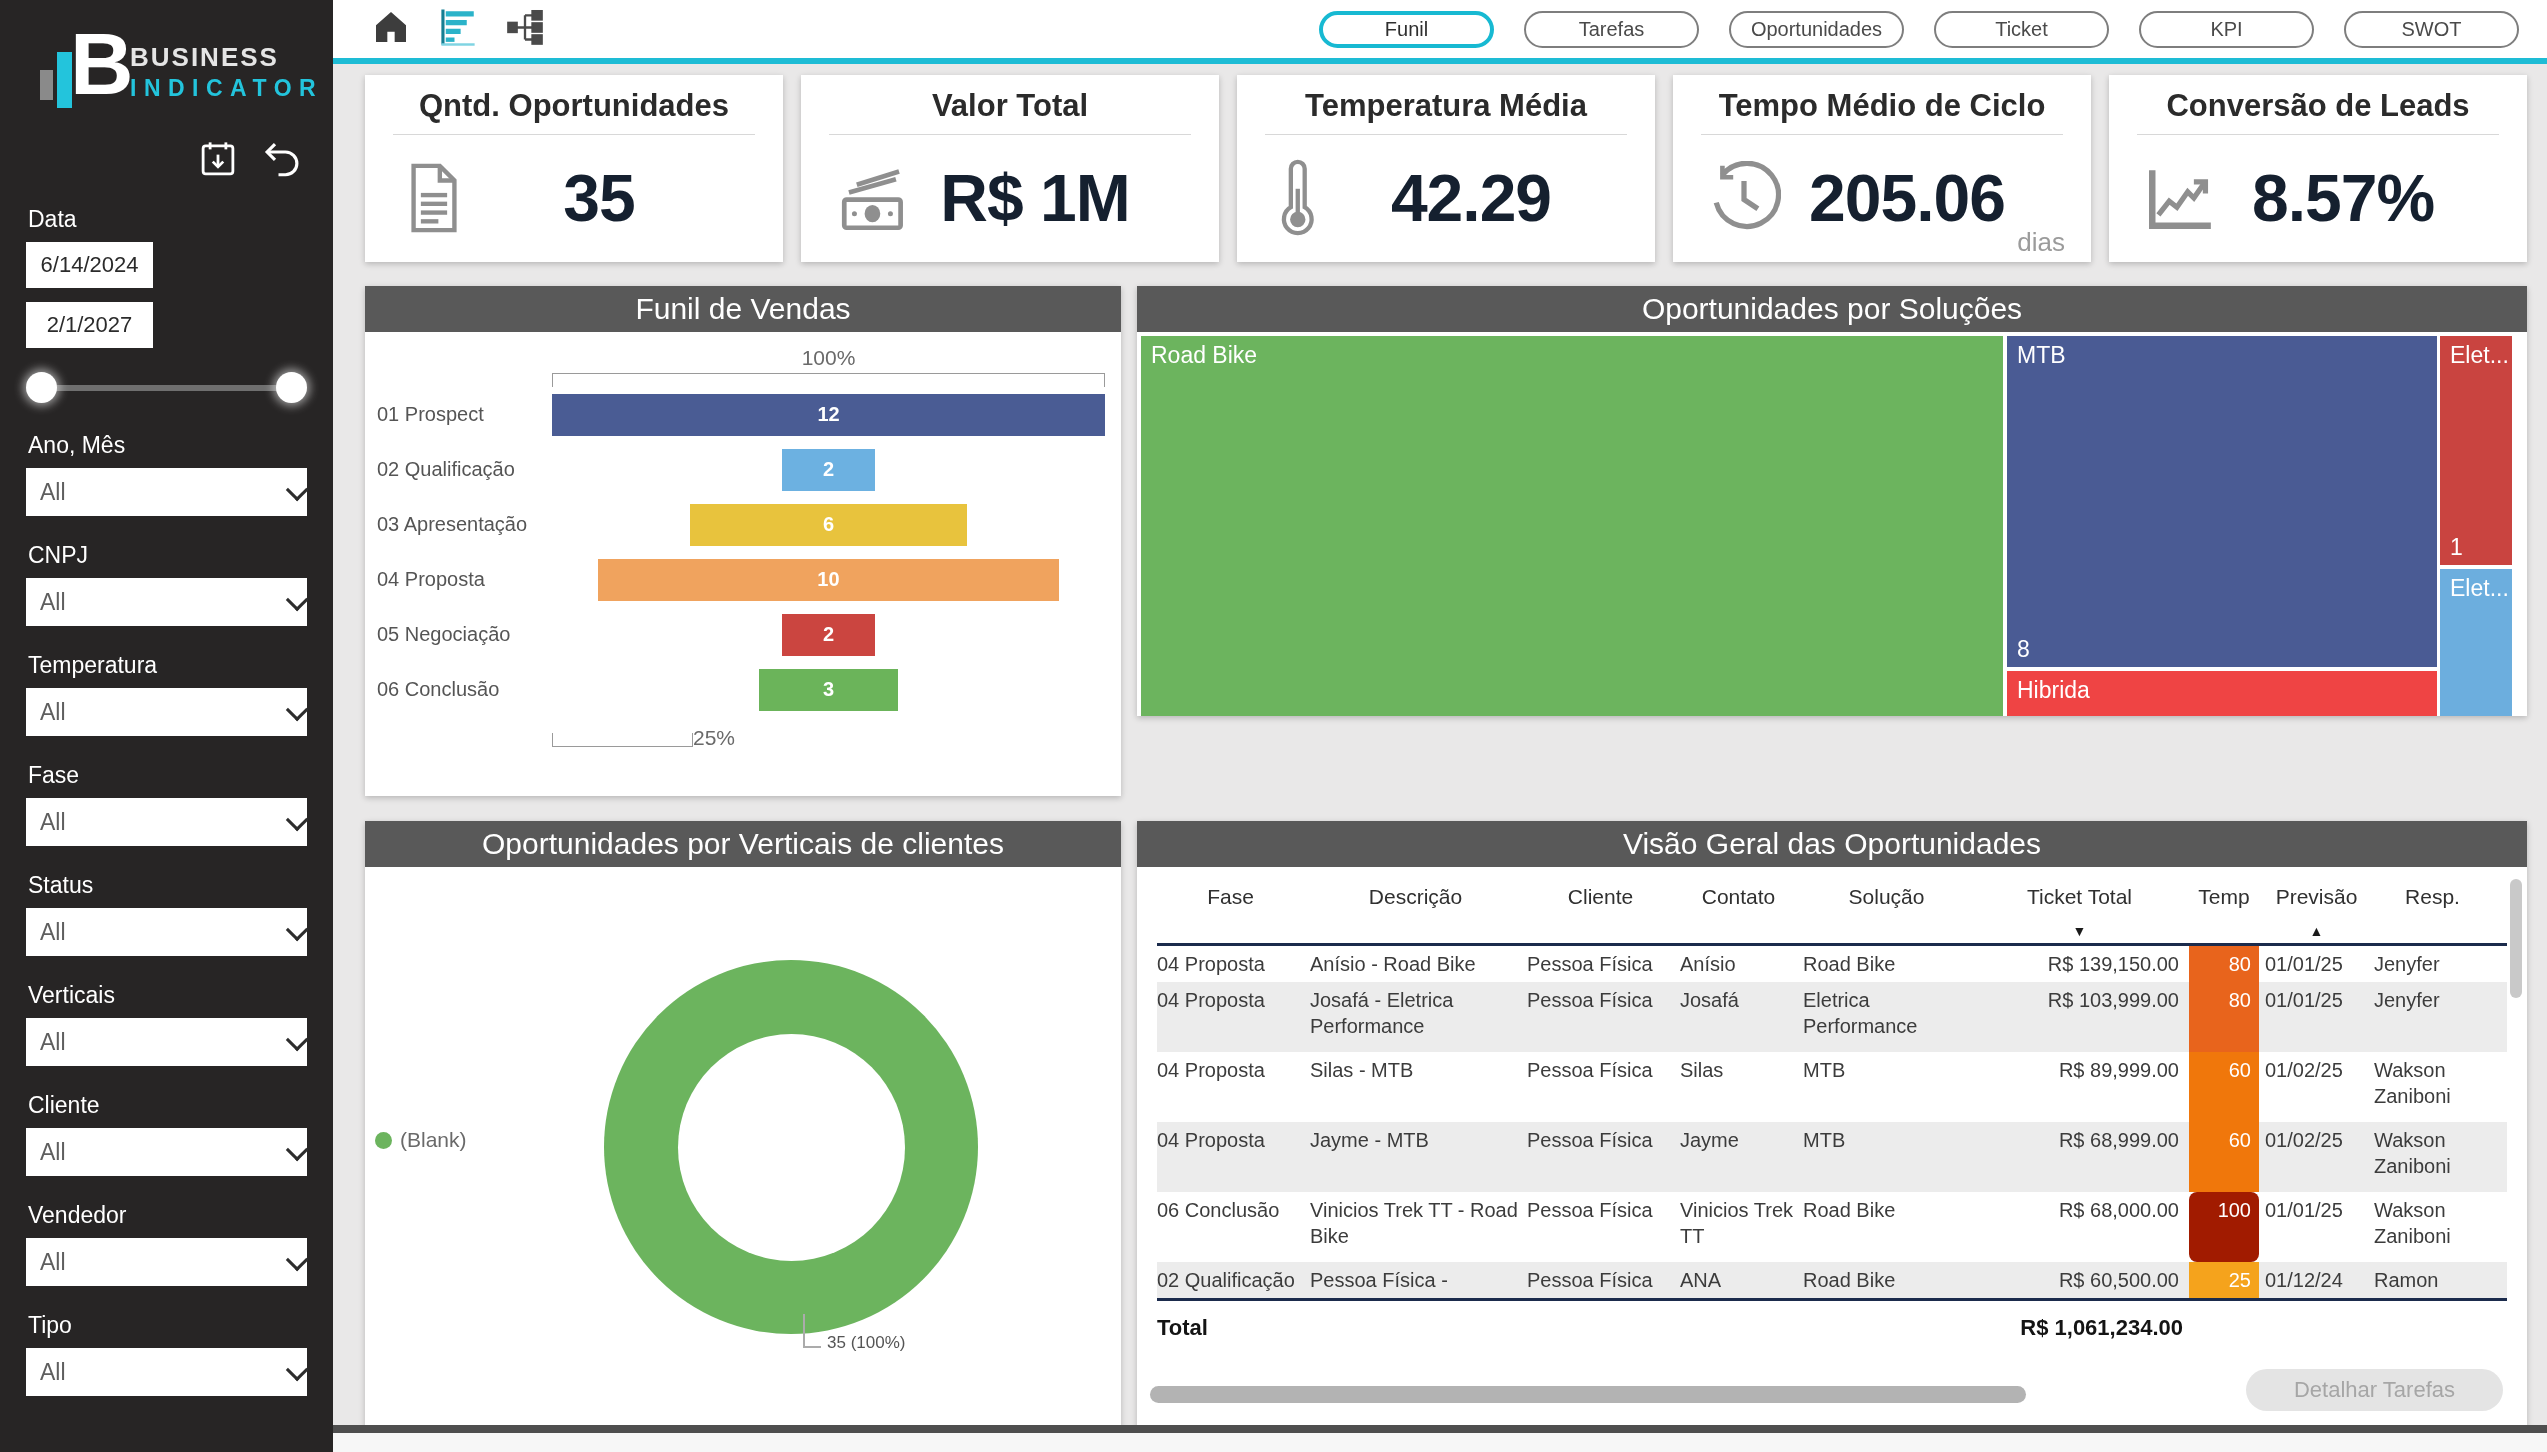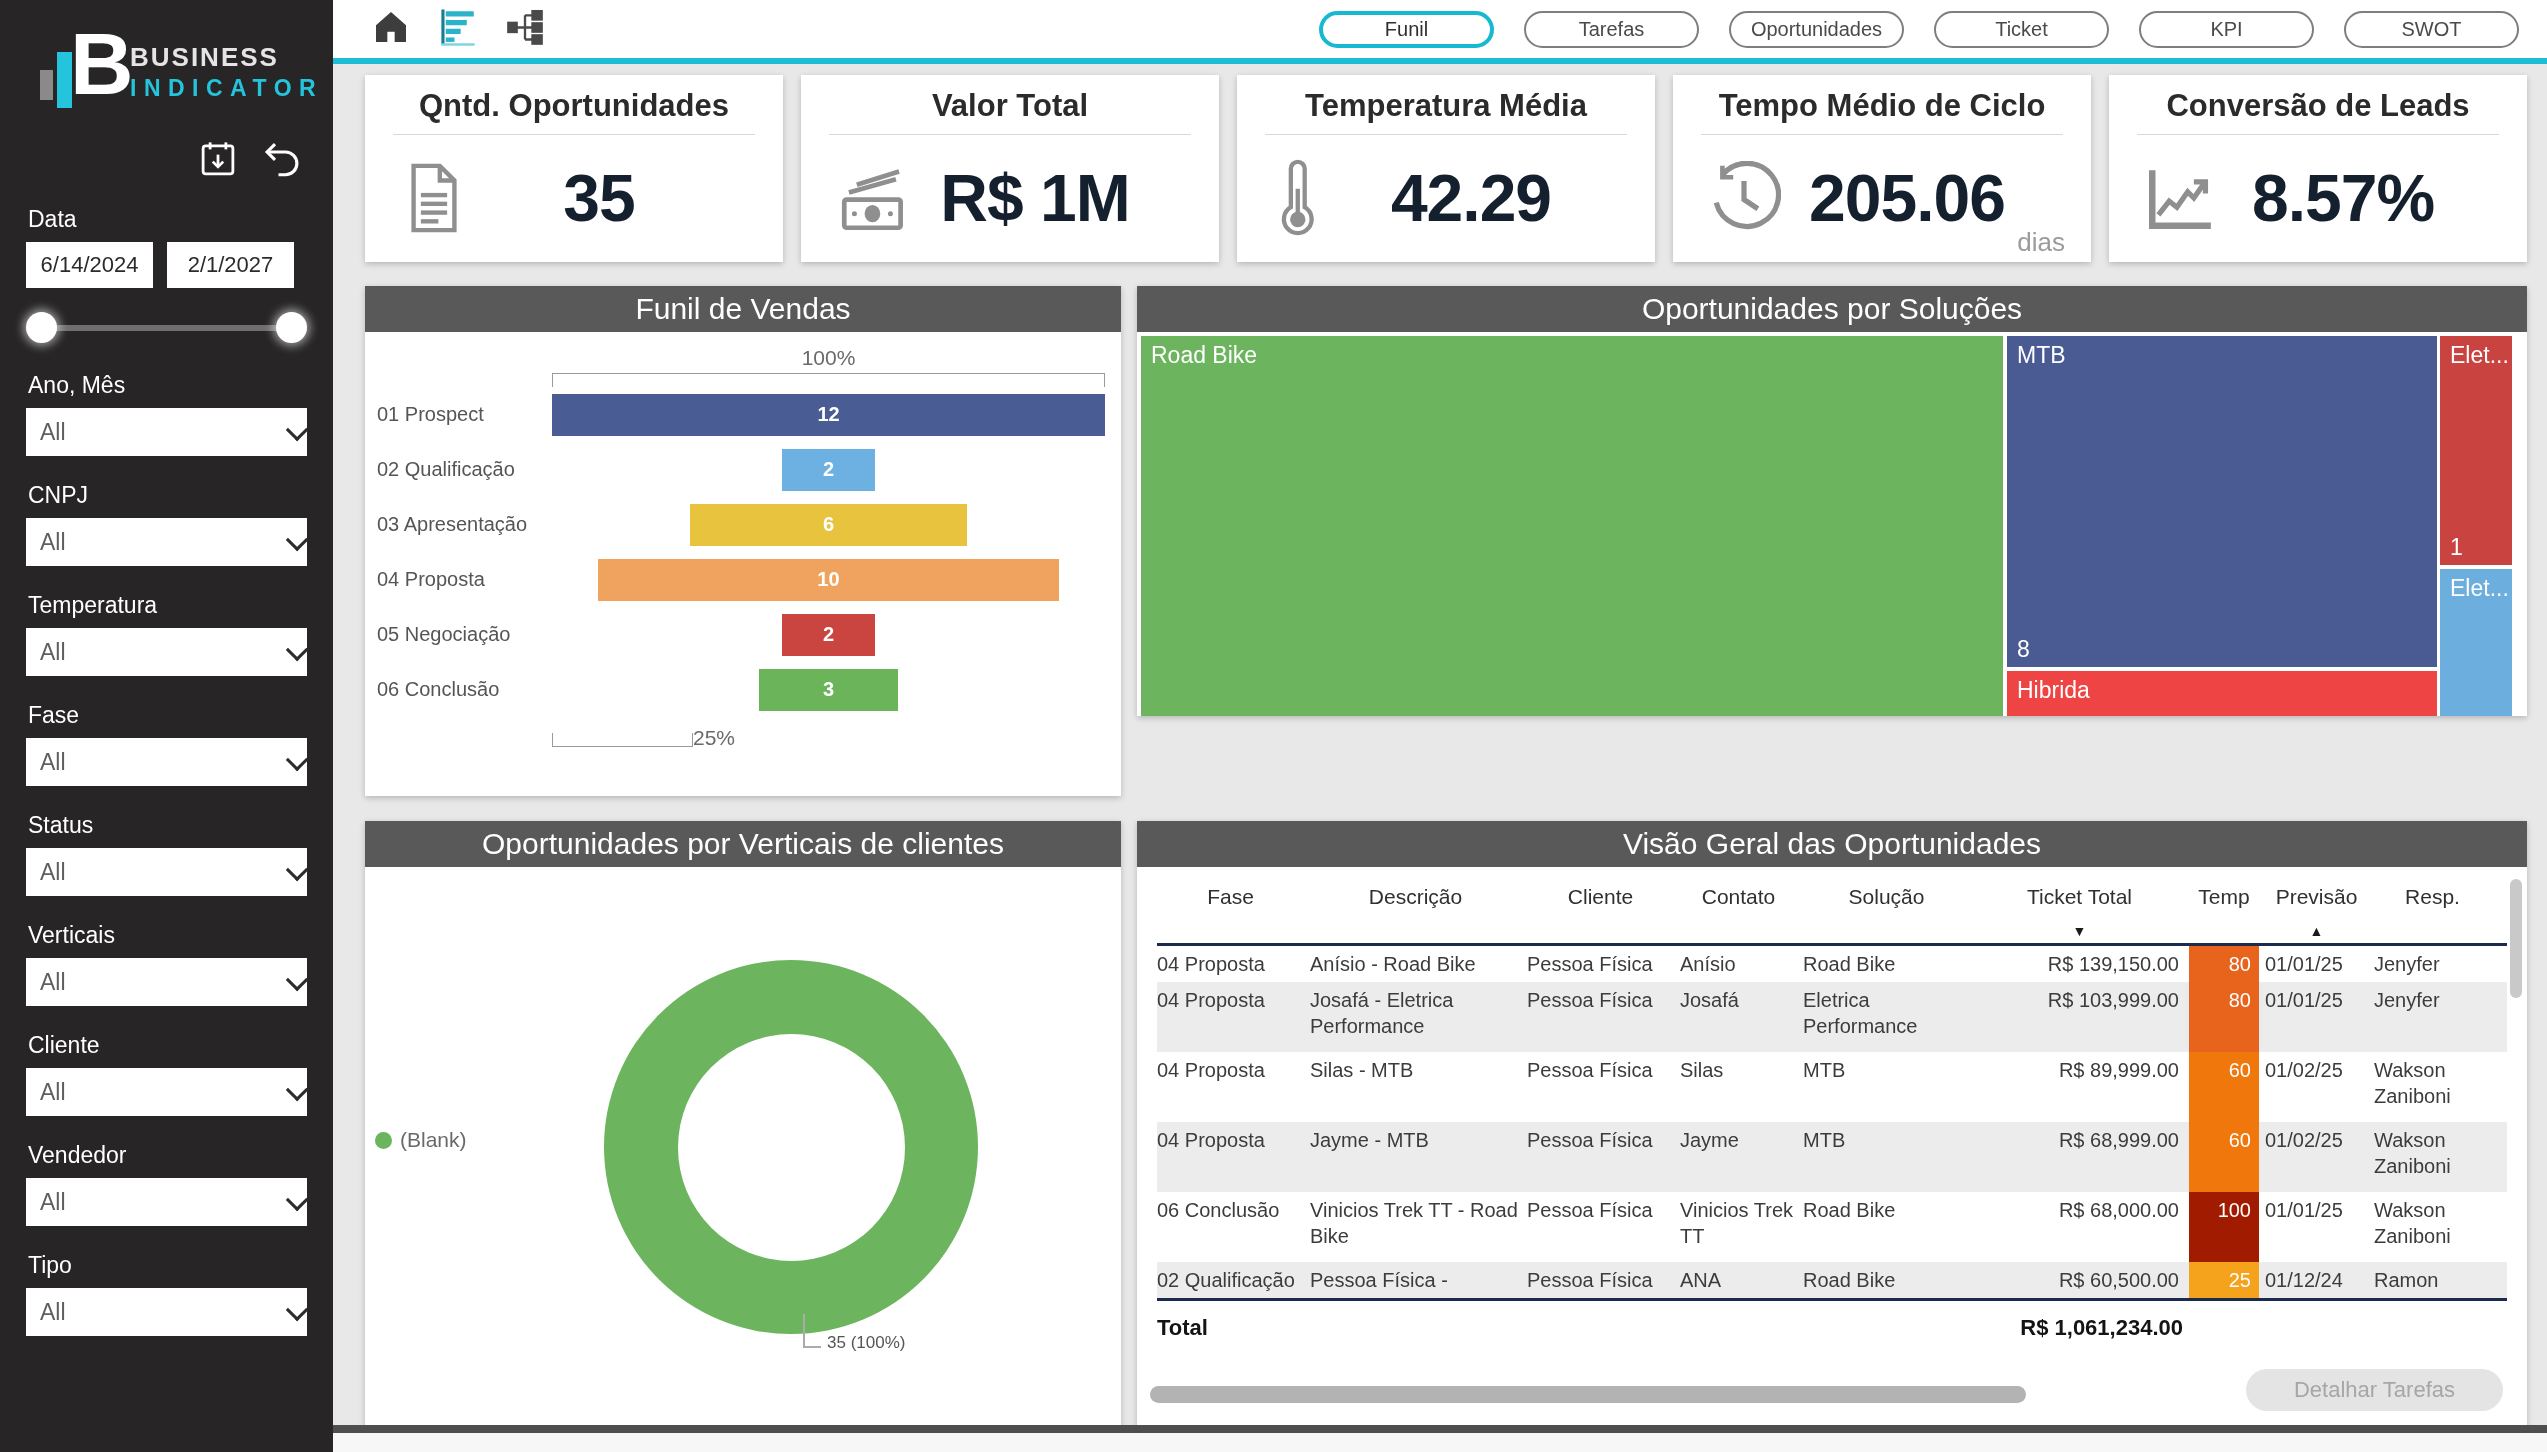--- a/index.html
+++ b/index.html
@@ -13,21 +13,21 @@
   .bar-gray{position:absolute;left:0;top:44px;width:13px;height:30px;background:#8a8a8a;}
   .bar-cyan{position:absolute;left:17px;top:26px;width:15px;height:56px;background:#23C4DC;}
   .logo-b{position:absolute;left:30px;top:-8px;font-size:88px;font-weight:bold;color:#fff;line-height:92px;}
   .logo-text{display:flex;flex-direction:column;}
   .logo-line1{color:#e5e5e5;font-size:26px;font-weight:bold;letter-spacing:2px;}
   .logo-line2{color:#23C4DC;font-size:23px;font-weight:bold;letter-spacing:7.5px;margin-top:2px;}
   #sb-icons{display:flex;justify-content:flex-end;gap:22px;padding:20px 30px 0 0;}
   #sb-icons svg{display:block;}
   .sb-inner{padding:0 26px;}
   .sb-label{color:#fff;font-size:23px;margin:26px 0 9px 2px;}
-  .date-row{display:flex;gap:14px;}
+  .date-row{display:flex;gap:14px;flex-direction:column;}
   .date-input{width:127px;height:46px;background:#fff;color:#2b2b2b;font-size:22px;
               display:flex;align-items:center;justify-content:center;}
   .slider{position:relative;height:36px;margin:22px 2px 6px 2px;}
   .slider-track{position:absolute;left:10px;right:10px;top:15px;height:6px;background:#6F6F6F;border-radius:3px;}
   .slider-handle{position:absolute;top:2px;width:31px;height:31px;border-radius:50%;background:#fff;
                  box-shadow:0 0 10px 3px rgba(255,255,255,0.55);}
   .slider-handle.left{left:-2px;} .slider-handle.right{right:-2px;}
   .f-group{margin-bottom:17px;}
   .dd{height:48px;background:#fff;display:flex;align-items:center;justify-content:space-between;
       padding:0 4px 0 14px;cursor:pointer;margin-top:9px;}
@@ -518,21 +518,21 @@
         <div class="cell">01/02/25</div>
         <div class="cell">Wakson Zaniboni</div>
       </div>
       <div class="tgrid trow lg">
         <div class="cell">06 Conclusão</div>
         <div class="cell">Vinicios Trek TT - Road Bike</div>
         <div class="cell">Pessoa Física</div>
         <div class="cell">Vinicios Trek TT</div>
         <div class="cell">Road Bike</div>
         <div class="cell c-ticket">R$ 68,000.00</div>
-        <div class="cell c-temp" style="background: rgb(161, 27, 0);">100</div>
+        <div class="cell c-temp" style="background: rgb(161, 27, 0); border-radius: 8px;">100</div>
         <div class="cell">01/01/25</div>
         <div class="cell">Wakson Zaniboni</div>
       </div>
       <div class="tgrid trow sm">
         <div class="cell">02 Qualificação</div>
         <div class="cell">Pessoa Física -</div>
         <div class="cell">Pessoa Física</div>
         <div class="cell">ANA</div>
         <div class="cell">Road Bike</div>
         <div class="cell c-ticket">R$ 60,500.00</div>

